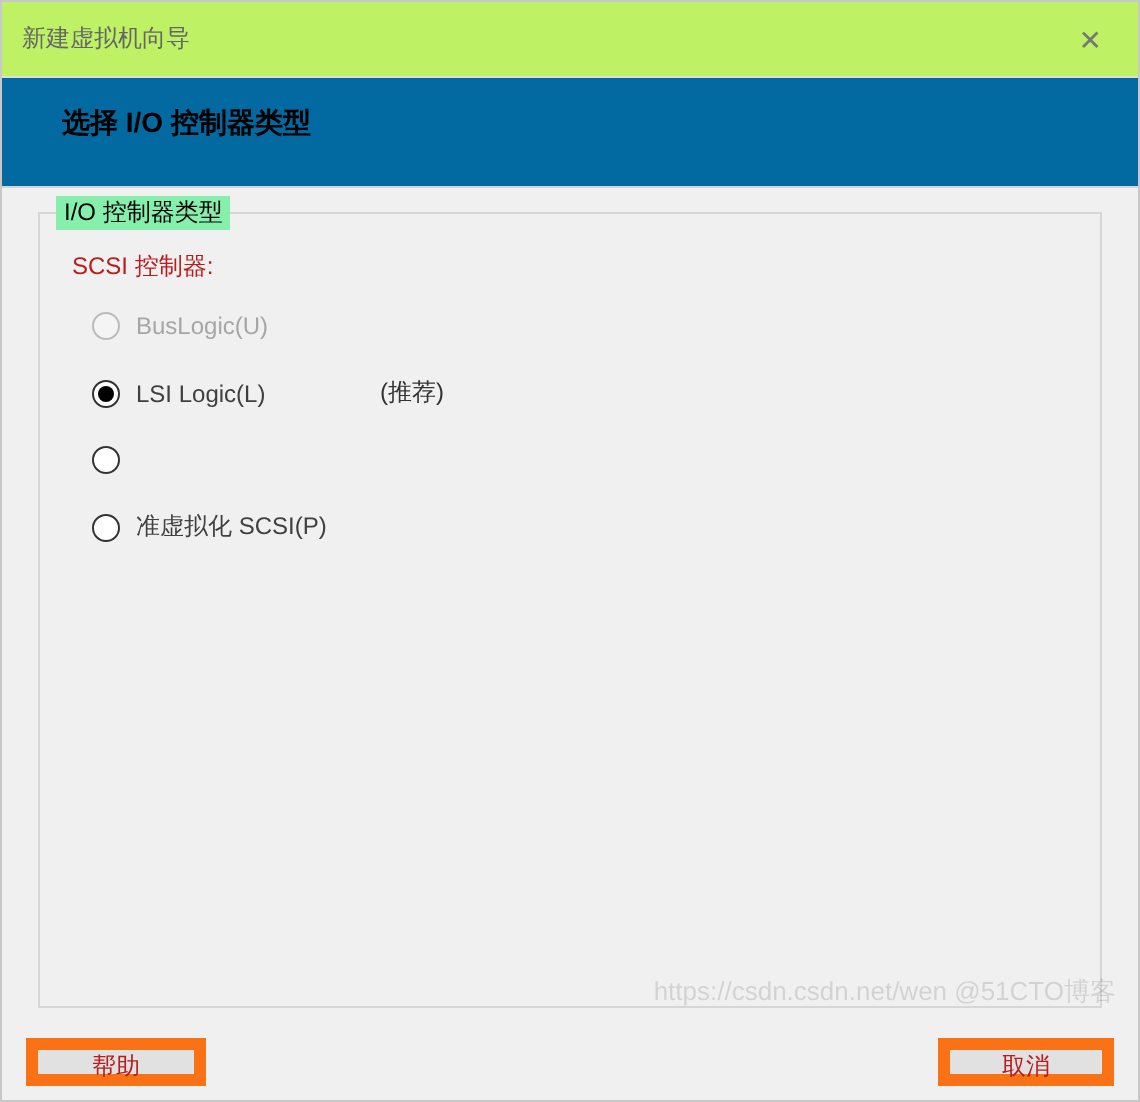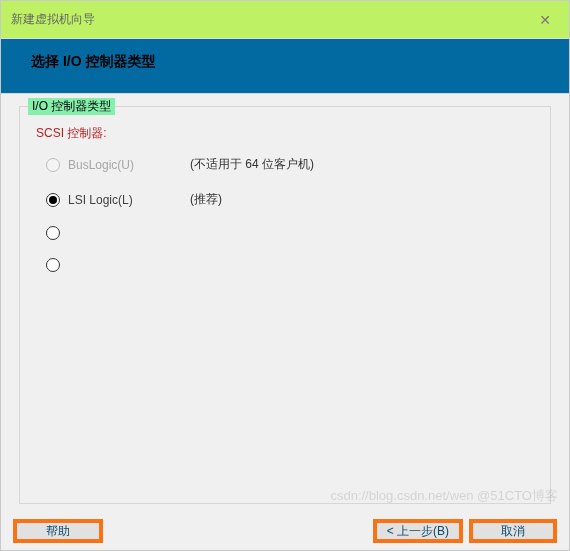--- a/index.html
+++ b/index.html
@@ -62,23 +62,23 @@
     .opt-label.disabled { color: #a6a6a6; }
     .opt-note { color: #333; margin-left: 2px; }
     .footer {
       display: flex; align-items: center;
       padding: 10px 12px 12px 12px;
       background: #f0f0f0;
     }
     .spacer { flex: 1; }
     .btn {
       height: 24px; min-width: 88px;
-      border: 4px solid #f97316;
+      border: 6px solid #f97316;
       background: #e1e1e1;
-      color: #0c4a6e;
+      color: #b91c1c;
       font-size: 12px;
       margin-left: 6px;
       cursor: pointer;
       padding: 0 10px;
     }
     .btn.help { margin-left: 0; min-width: 90px; }
     .watermark {
       position: absolute;
       right: 12px; bottom: 46px;
       color: rgba(0,0,0,0.12);
@@ -101,40 +101,39 @@
 
 <div class="body">
   <div class="groupbox">
     <legend>I/O 控制器类型</legend>
 
     <div class="label1">SCSI 控制器:</div>
 
     <div class="option-row">
       <span class="radio disabled"></span>
       <span class="opt-label disabled">BusLogic(U)</span>
-      <span class="opt-note">(不适用于 64 位客户机)</span>
     </div>
 
     <div class="option-row">
       <span class="radio selected"></span>
       <span class="opt-label">LSI Logic(L)</span>
       <span class="opt-note">(推荐)</span>
     </div>
 
     <div class="option-row">
       <span class="radio"></span>
     </div>
 
     <div class="option-row">
       <span class="radio"></span>
+      <span class="opt-label">准虚拟化 SCSI(P)</span>
     </div>
 
   </div>
 </div>
 
 <div class="footer">
   <button class="btn help">帮助</button>
   <span class="spacer"></span>
-  <button class="btn">&lt; 上一步(B)</button>
   <button class="btn">取消</button>
 </div>
 
-<div class="watermark">csdn://blog.csdn.net/wen @51CTO博客</div>
+<div class="watermark">https://csdn.csdn.net/wen @51CTO博客</div>
 
 </body></html>

